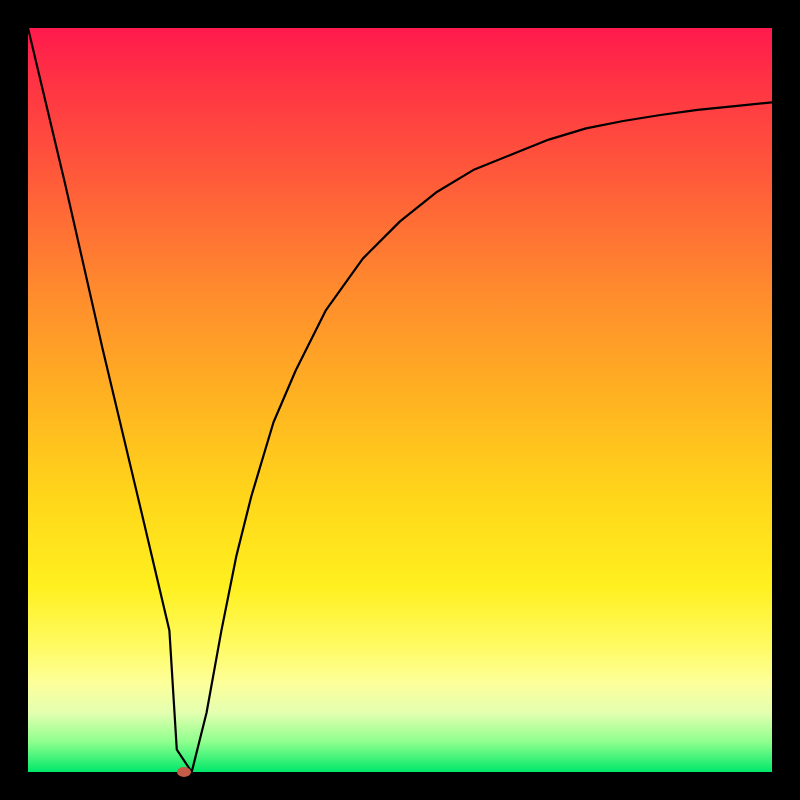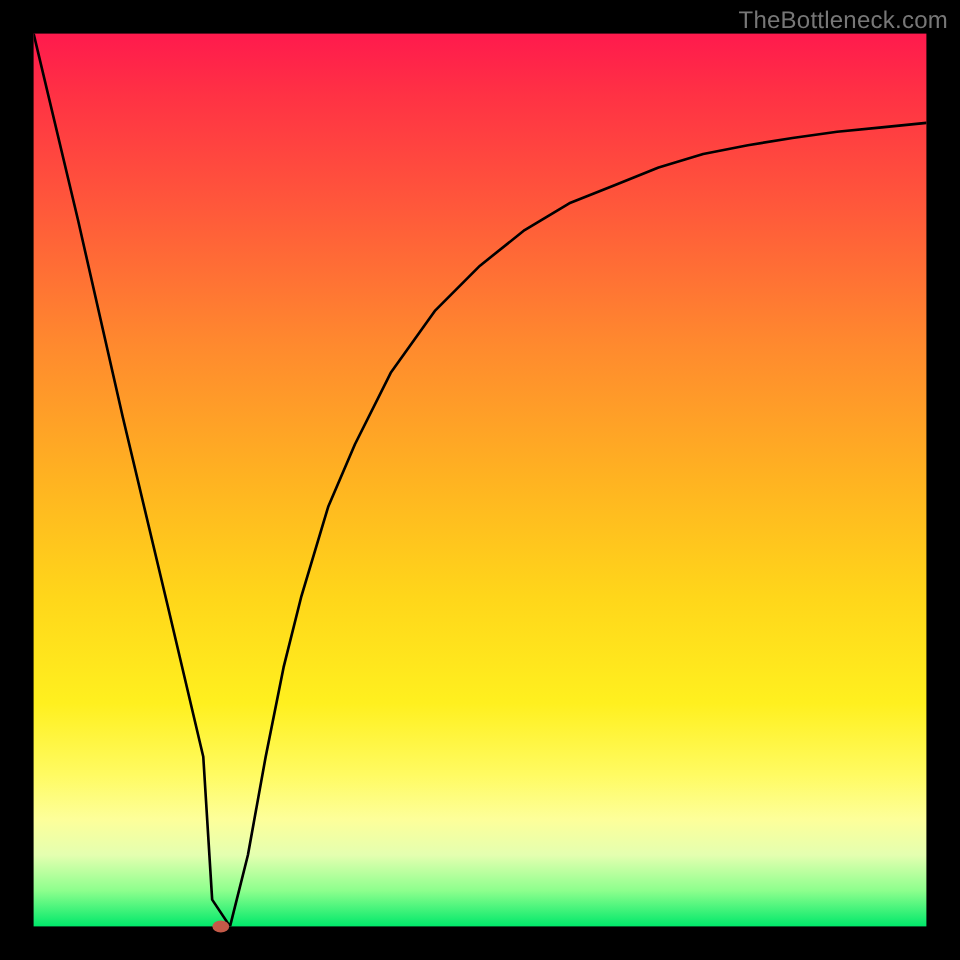--- a/index.html
+++ b/index.html
@@ -64,21 +64,20 @@
     background: #c45a48;
     border-radius: 50%;
     z-index: 3;
     transform: translate(-50%, -50%);
   }
 </style>
 </head>
 <body>
 
 <div class="container">
-  <div class="watermark">TheBottleneck.com</div>
 
   <div class="plot-area">
     <svg class="curve" viewBox="0 0 744 744" preserveAspectRatio="none">
       <path d="M0.0 0.0 L37.2 156.2 L74.4 319.9 L111.6 476.2 L141.4 602.6 L148.8 721.7 L163.7 744.0 L178.6 684.5 L193.4 602.6 L208.3 528.2 L223.2 468.7 L245.5 394.3 L267.8 342.2 L297.6 282.7 L334.8 230.6 L372.0 193.4 L409.2 163.7 L446.4 141.4 L483.6 126.5 L520.8 111.6 L558.0 100.4 L595.2 93.0 L632.4 87.0 L669.6 81.8 L706.8 78.1 L744.0 74.4" fill="none" stroke="#000" stroke-width="2.2" stroke-linejoin="round" stroke-linecap="round"></path>
     </svg>
     <div class="marker" style="left: 156.24px; top: 744px; background: rgb(196, 90, 72);"></div>
   </div>
 </div>
 
 </body></html>

